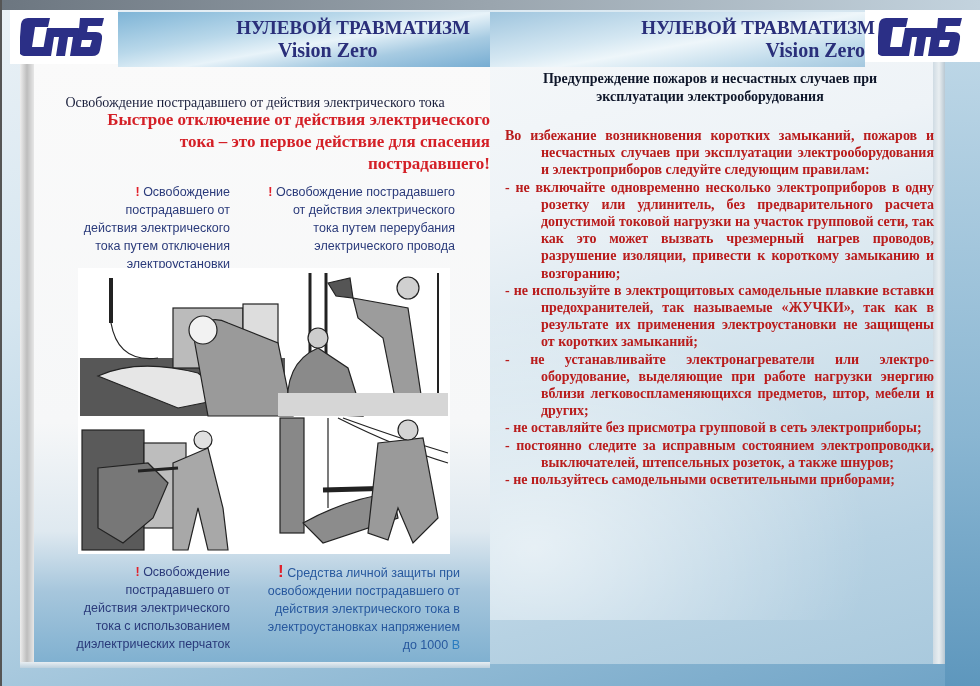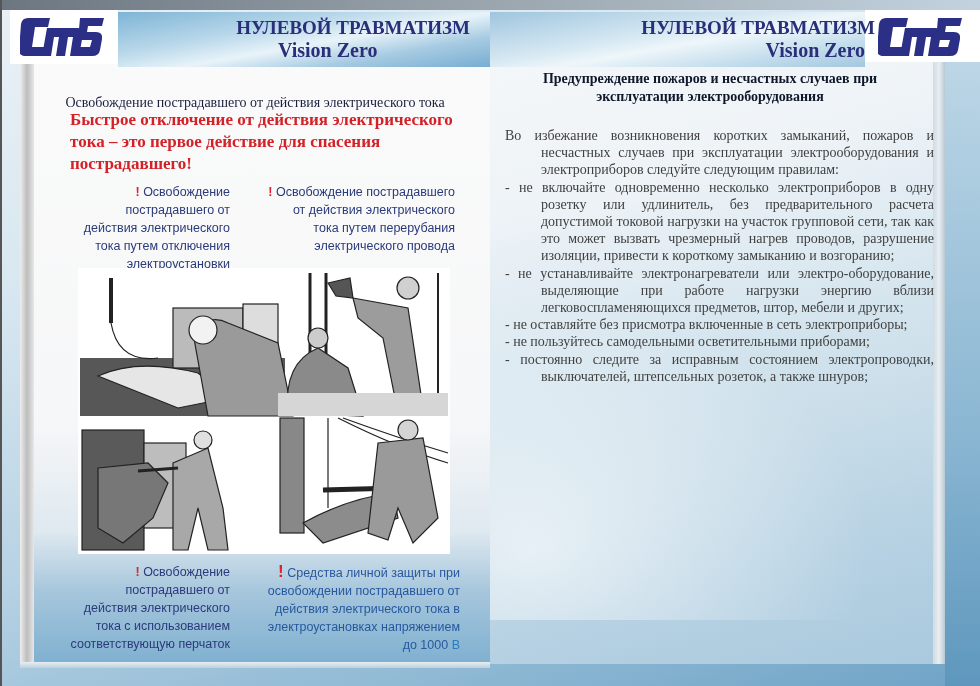--- a/index.html
+++ b/index.html
@@ -49,41 +49,41 @@
   .banner-title { position: absolute; width: 100%; text-align: right; font-weight: bold;
     color: #2a2f7a; font-size: 19px; line-height: 22px; }
   .banner-left .t1 { top: 5px; left: -20px; }
   .banner-left .t2 { top: 27px; left: 20px; width: auto; right: 0; text-align: left; padding-left: 140px; font-size: 20px; }
   .banner-right .t1 { top: 5px; left: 10px; }
   .banner-right .t2 { top: 27px; left: 0; font-size: 20px; padding-left: 30px; }
 
   
   .l-heading { position: absolute; left: 60px; top: 70px; width: 390px; text-align: center;
     font-weight: normal; font-size: 14px; line-height: 18px; color: #1a1f3c; margin-top: 24px; }
-  .l-alert { position: absolute; left: 70px; top: 109px; width: 420px; text-align: left;
+  .l-alert { position: absolute; left: 70px; top: 109px; width: 420px; text-align: right;
     font-weight: bold; font-size: 17px; line-height: 22px; color: #d42027; }
 
   .cap { position: absolute; text-align: right; font-family: "Liberation Sans", sans-serif;
     font-size: 12.5px; line-height: 18px; color: #2a3a7a; }
   .cap .bang { color: #e1202a; font-weight: bold; }
   .cap .bang.big { font-size: 17px; }
   .cap .v { color: #2a7bc0; }
   .cap1 { left: 70px; top: 183px; width: 160px; }
   .cap2 { left: 265px; top: 183px; width: 190px; }
   .cap3 { left: 70px; top: 563px; width: 160px; }
   .cap4 { left: 265px; top: 563px; width: 195px; color: #27589e; }
 
   .illus { position: absolute; left: 78px; top: 268px; width: 372px; height: 286px; background: #ffffff; }
   .illus svg { width: 100%; height: 100%; display: block; }
 
   
   .r-heading { position: absolute; left: 500px; top: 70px; width: 420px; text-align: center;
     font-weight: bold; font-size: 14px; line-height: 18px; color: #0f172a; }
   .r-body { position: absolute; left: 505px; top: 127px; width: 429px; font-size: 14px;
-    line-height: 17.2px; color: #404040; }
+    line-height: 17.2px; color: #b91c1c; font-weight: bold; }
   .r-body p { text-align: justify; padding-left: 36px; text-indent: -36px; }
 </style>
 </head>
 <body>
 
 <div class="top-strip"></div>
 <div class="page-border"></div>
 <div class="right-bg-strip"></div>
 
 <div class="panel-left">
@@ -175,27 +175,28 @@
       <path d="M265 150 Q320 170 370 185"></path>
       <path d="M225 255 Q270 230 315 225 L320 250 L245 275 Z" fill="#8c8c8c"></path>
       <line x1="245" y1="222" x2="320" y2="220" stroke-width="5"></line>
       <path d="M300 175 L345 170 L360 250 L335 275 L320 240 L310 272 L290 265 Z" fill="#9a9a9a"></path>
       <circle cx="330" cy="162" r="10" fill="#d4d4d4"></circle>
     </g>
   </svg>
 </div>
 
 <div class="cap cap3">
-  <span class="bang">!</span><span> Освобождение пострадавшего от действия электрического тока с использованием соответствующую перчаток</span>
+  <span class="bang">!</span><span> Освобождение пострадавшего от действия электрического тока с использованием диэлектрических перчаток</span>
 </div>
 <div class="cap cap4">
   <span class="bang big">!</span><span> Средства личной защиты при освобождении пострадавшего от действия электрического тока в электроустановках напряжением до 1000 </span><span class="v">В</span>
 </div>
 
 <div class="r-heading">Предупреждение пожаров и несчастных случаев при эксплуатации электрооборудования</div>
 <div class="r-body">
   <p>Во избежание возникновения коротких замыканий, пожаров и несчастных случаев при эксплуатации электрооборудования и электроприборов следуйте следующим правилам:</p>
   <p>- не включайте одновременно несколько электроприборов в одну розетку или удлинитель, без предварительного расчета допустимой токовой нагрузки на участок групповой сети, так как это может вызвать чрезмерный нагрев проводов, разрушение изоляции, привести к короткому замыканию  и возгоранию;</p>
+  <p>- не используйте в электрощитовых самодельные плавкие вставки предохранителей, так называемые «ЖУЧКИ», так как в результате их применения электроустановки не защищены от коротких замыканий;</p>
   <p>- не устанавливайте электронагреватели или электро-оборудование, выделяющие при работе нагрузки энергию вблизи легковоспламеняющихся предметов, штор, мебели и других;</p>
-  <p>- не оставляйте без присмотра включенные в сеть электроприборы;</p>
+  <p>- не оставляйте без присмотра групповой в сеть электроприборы;</p>
+  <p>- постоянно следите за исправным состоянием электропроводки, выключателей, штепсельных розеток, а также шнуров;</p>
   <p>- не пользуйтесь самодельными осветительными приборами;</p>
-  <p>- постоянно следите за исправным состоянием электропроводки, выключателей, штепсельных розеток, а также шнуров;</p>
 </div>
 
 </body></html>

